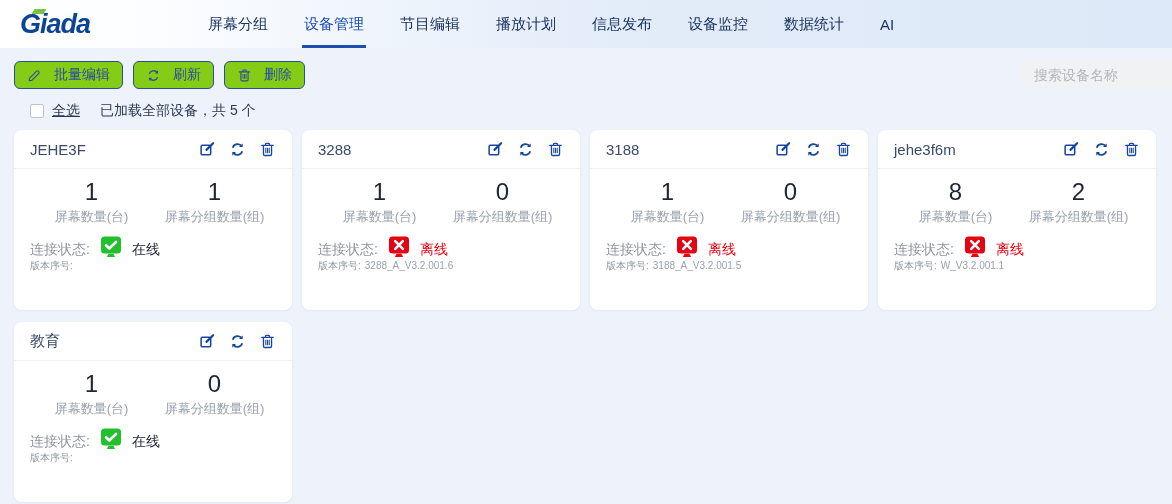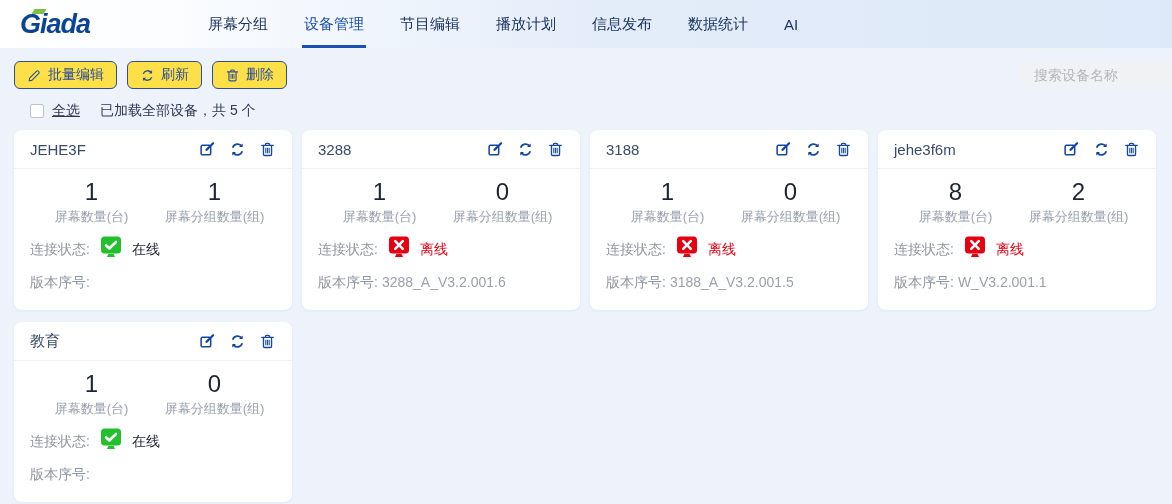--- a/index.html
+++ b/index.html
@@ -53,23 +53,23 @@
     content:"";
     position:absolute;
     left:0; right:0; bottom:0;
     height:3px;
     background:#1b4fb1;
   }
 
   
   .toolbar { display:flex; gap:10px; padding:13px 14px 0; }
   .btn {
-    display:inline-flex; align-items:center; gap:6px;
+    display:inline-flex; align-items:center; gap:12px;
     height:28px; padding:0 12px;
-    background:#fde047;
+    background:#84cc16;
     border:1px solid #2b4d9e;
     border-radius:6px;
     color:#2b4d9e;
     font-size:14px;
     cursor:pointer;
     font-family:inherit;
   }
   .bicon { display:inline-flex; }
   .bicon svg { width:15px; height:15px; display:block; }
 
@@ -145,37 +145,38 @@
   .status-icon { display:inline-flex; }
   .status-icon svg { width:24px; height:24px; display:block; }
   .status-text { color:#1d2433; }
   .card.offline .status-text { color:#e60012; }
 
   .card.online .screen-fill, .card.online .stand { fill:#22c02c; }
   .card.offline .screen-fill, .card.offline .stand { fill:#e60012; }
   .card.online .glyph-x { display:none; }
   .card.offline .glyph-check { display:none; }
 
-  .version-row { margin-top:15px; font-size:14px; color:#9aa1ad; white-space:nowrap; }
+  .version-row { font-size:10px; color:#9aa1ad; white-space:nowrap; }
   .version-value { margin-left:4px; color:#9aa1ad; }
 </style>
 </head>
 <body>
 
 <div class="header">
   <div class="logo">
     <span class="logo-text">Giada</span>
     <span class="logo-accent"></span>
   </div>
   <div class="nav">
       <div class="nav-item">屏幕分组</div>
       <div class="nav-item active">设备管理</div>
       <div class="nav-item">节目编辑</div>
       <div class="nav-item">播放计划</div>
       <div class="nav-item">信息发布</div>
+      <div class="nav-item">设备监控</div>
       <div class="nav-item">数据统计</div>
       <div class="nav-item">AI</div>
     </div>
 </div>
 
 <div class="toolbar">
     <button class="btn">
       <span class="bicon">
         <svg viewBox="0 0 24 24">
           <path d="M4.2 16.2 15.3 5.1a2 2 0 0 1 2.8 0l.8.8a2 2 0 0 1 0 2.8L7.8 19.8 3.5 20.5z" fill="none" stroke="currentColor" stroke-width="1.7" stroke-linejoin="round"></path>

